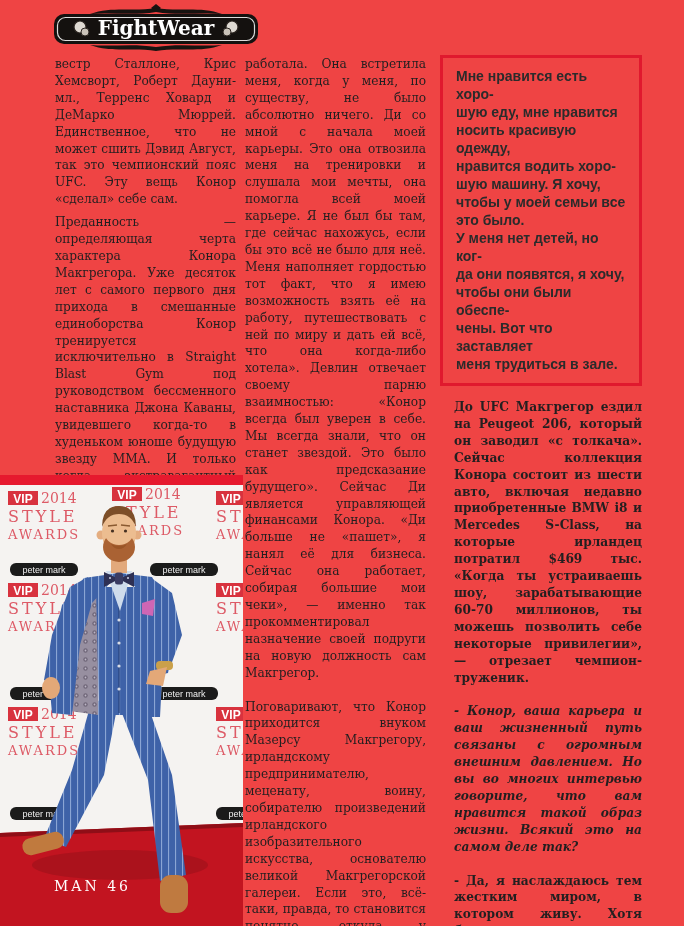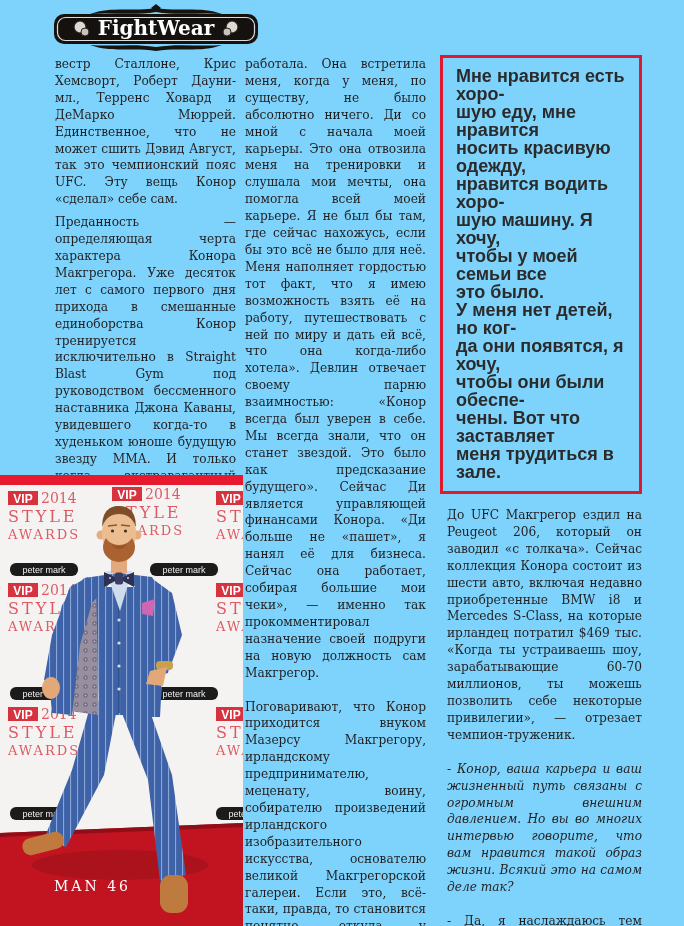--- a/index.html
+++ b/index.html
@@ -1,31 +1,31 @@
 <!DOCTYPE html>
 <html><head>
 <meta charset="utf-8">
 <style>
   html,body{margin:0;padding:0;}
   body{width:684px;height:926px;position:relative;background:#ffffff;overflow:hidden;
        font-family:"DejaVu Serif",serif;color:#231f20;}
-  .page{position:absolute;inset:0;background:#7dd3fc;}
+  .page{position:absolute;inset:0;background:#ef4444;}
   .logo-wrap{position:absolute;left:50px;top:3px;width:212px;height:52px;}
   .col{position:absolute;font-size:12.2px;line-height:16.9px;text-align:justify;}
   .col p{margin:0;}
   .col1{left:55px;top:56px;width:181px;}
   .col1 p + p{margin-top:6px;}
   .col2{left:245px;top:56px;width:181px;}
   .col2 p + p{margin-top:17px;}
   .col3{left:440px;top:55px;width:202px;}
   .quote-box{border:3px solid #e0192e;padding:9px 11px 10px 13px;margin:0 0 13px 0;
              font-family:"Liberation Sans",sans-serif;font-weight:bold;
-             font-size:18px;line-height:18px;color:#2b2b2b;
+             font-size:14px;line-height:18px;color:#2b2b2b;
              white-space:pre-line;text-align:left;}
-  .col3 .bodytext p{margin:0 0 17px 7px;}
+  .col3 .bodytext p{margin:0 0 17px 14px;font-weight:bold;}
   .col3 .bodytext p:last-child{margin-bottom:0;}
   .italic{font-style:italic;}
   .prewrap{white-space:pre-line;}
   .photo{position:absolute;left:0;top:475px;width:243px;height:451px;}
   .photo svg{display:block;}
 </style>
 </head>
 <body>
 
 <div class="page">

